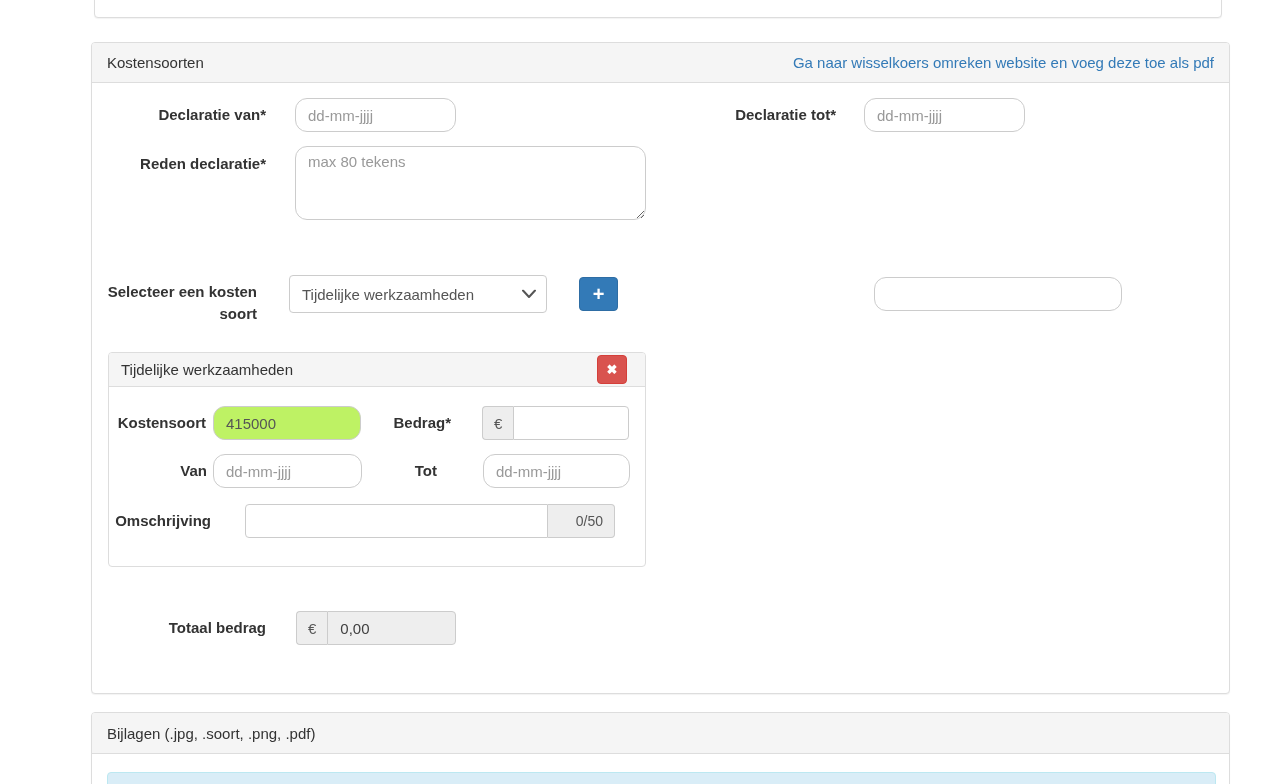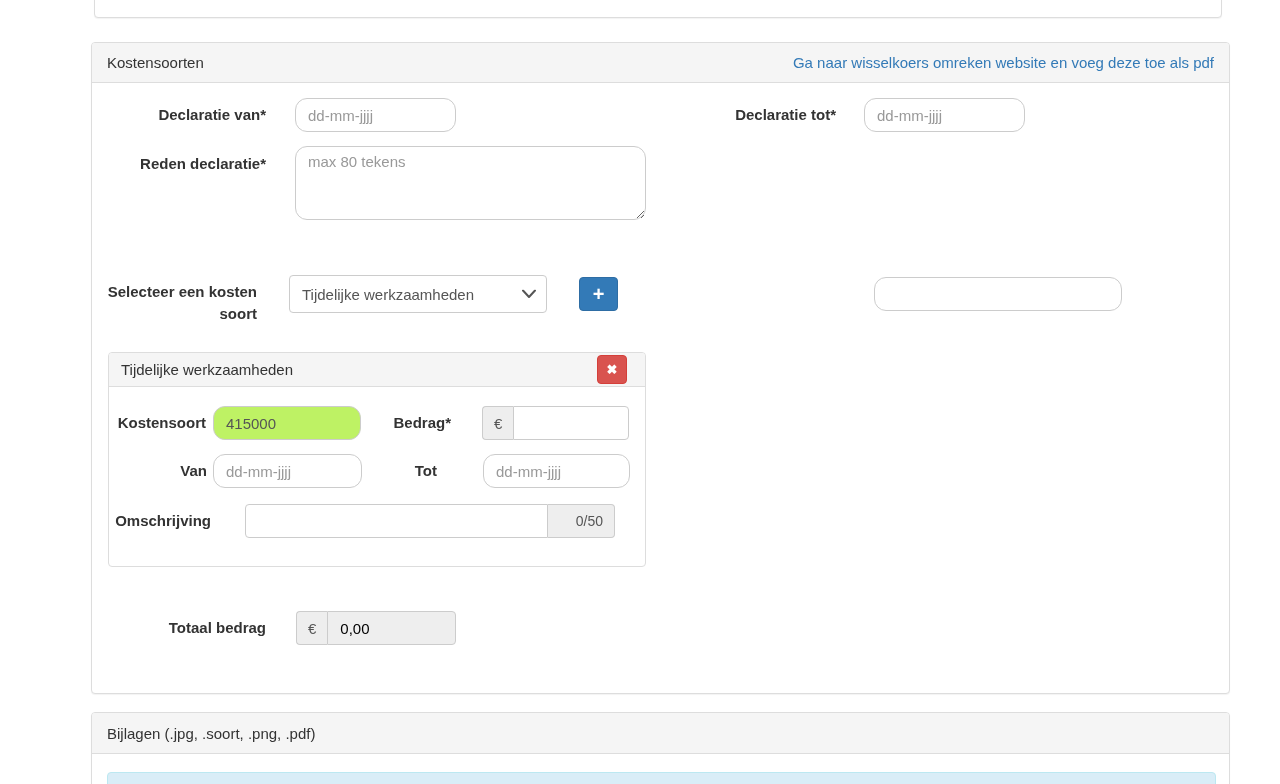--- a/index.html
+++ b/index.html
@@ -35,21 +35,21 @@
   .igroup { position:absolute; display:flex; height:34px; }
   .iaddon {
     background:#eee; border:1px solid #ccc; color:#555; font-size:15px;
     display:flex; align-items:center; padding:0 11px; flex:0 0 auto;
   }
   .iaddon.lead { border-right:0; border-radius:4px 0 0 4px; }
   .iaddon.trail { border-left:0; border-radius:0 4px 4px 0; font-size:14px;padding-left:28px; }
   .igroup .gin {
     position:static; flex:1 1 auto; min-width:0; border:1px solid #ccc;
     background:#fff; padding:6px 12px; font-family:inherit; font-size:15px;
-    color:#000000; height:34px; outline:none;
+    color:#404040; height:34px; outline:none;
   }
   .igroup .gin.after { border-radius:0 4px 4px 0; }
   .igroup .gin.before { border-radius:4px 0 0 4px; }
   .igroup .gin[disabled] { background:#eee; }
   .select-wrap { position:absolute; }
   .select-wrap select {
     width:100%; height:100%; -webkit-appearance:none; appearance:none;
     border:1px solid #ccc; border-radius:4px; background:#fff; color:#555;
     font-family:inherit; font-size:15px; padding:0 34px 0 12px; outline:none;
   }

